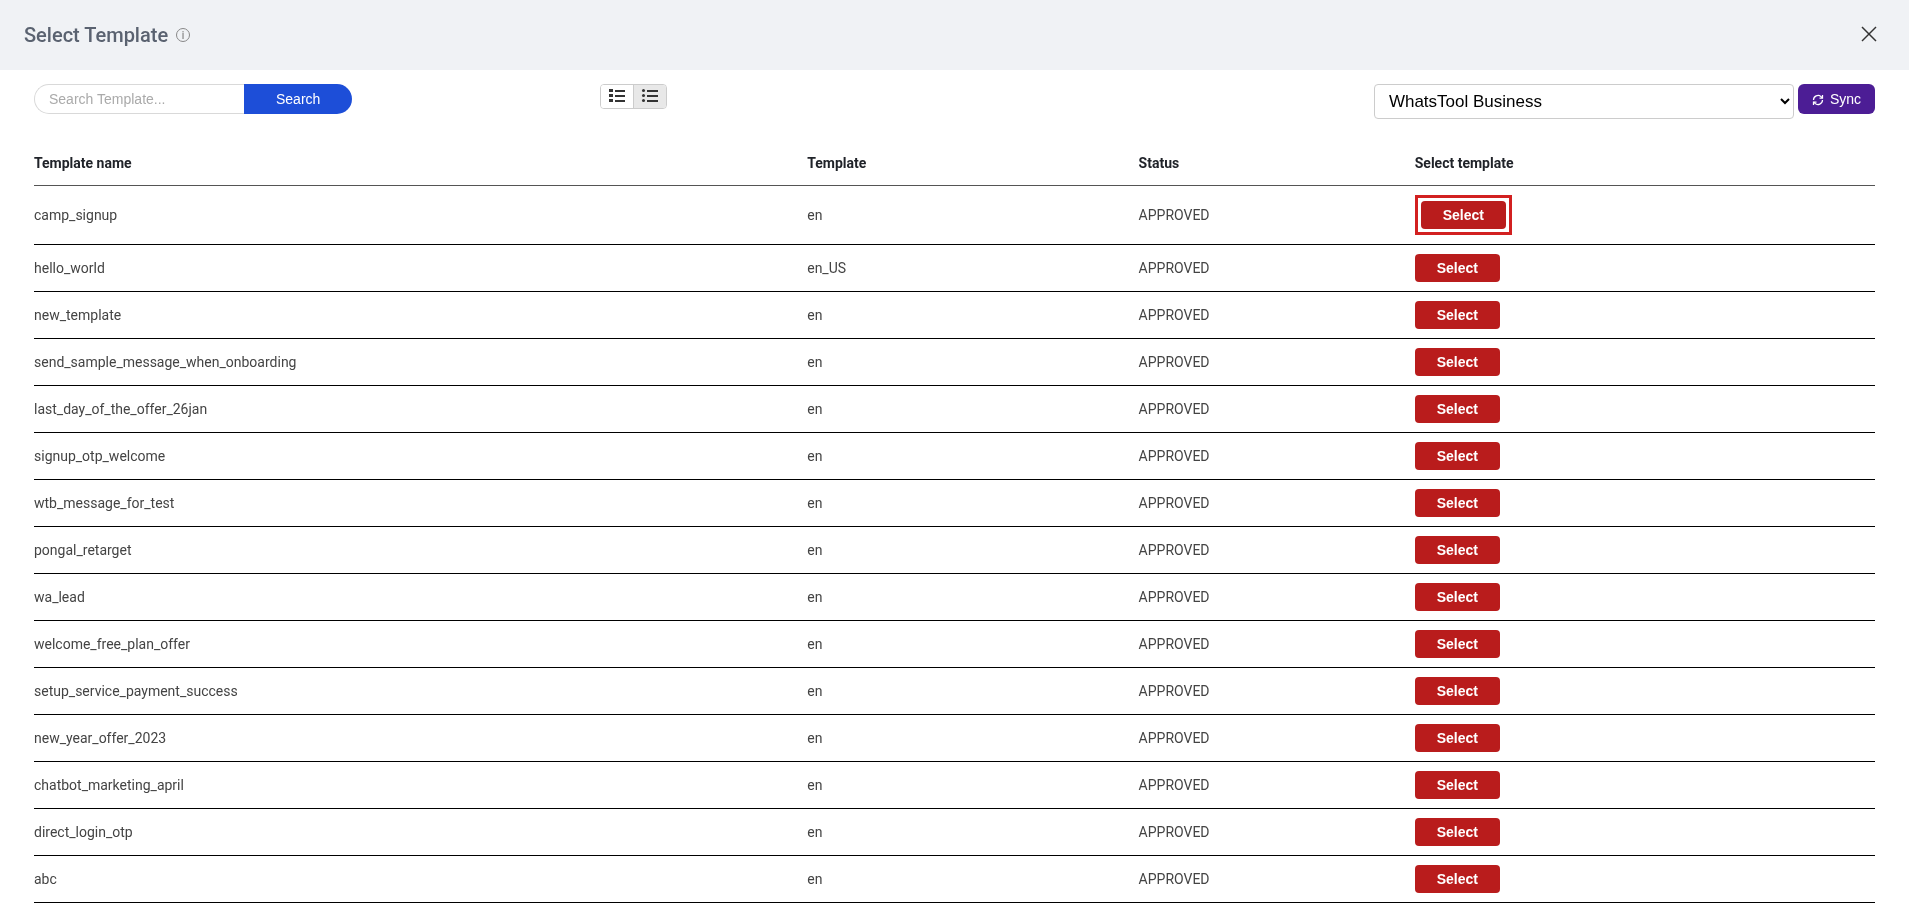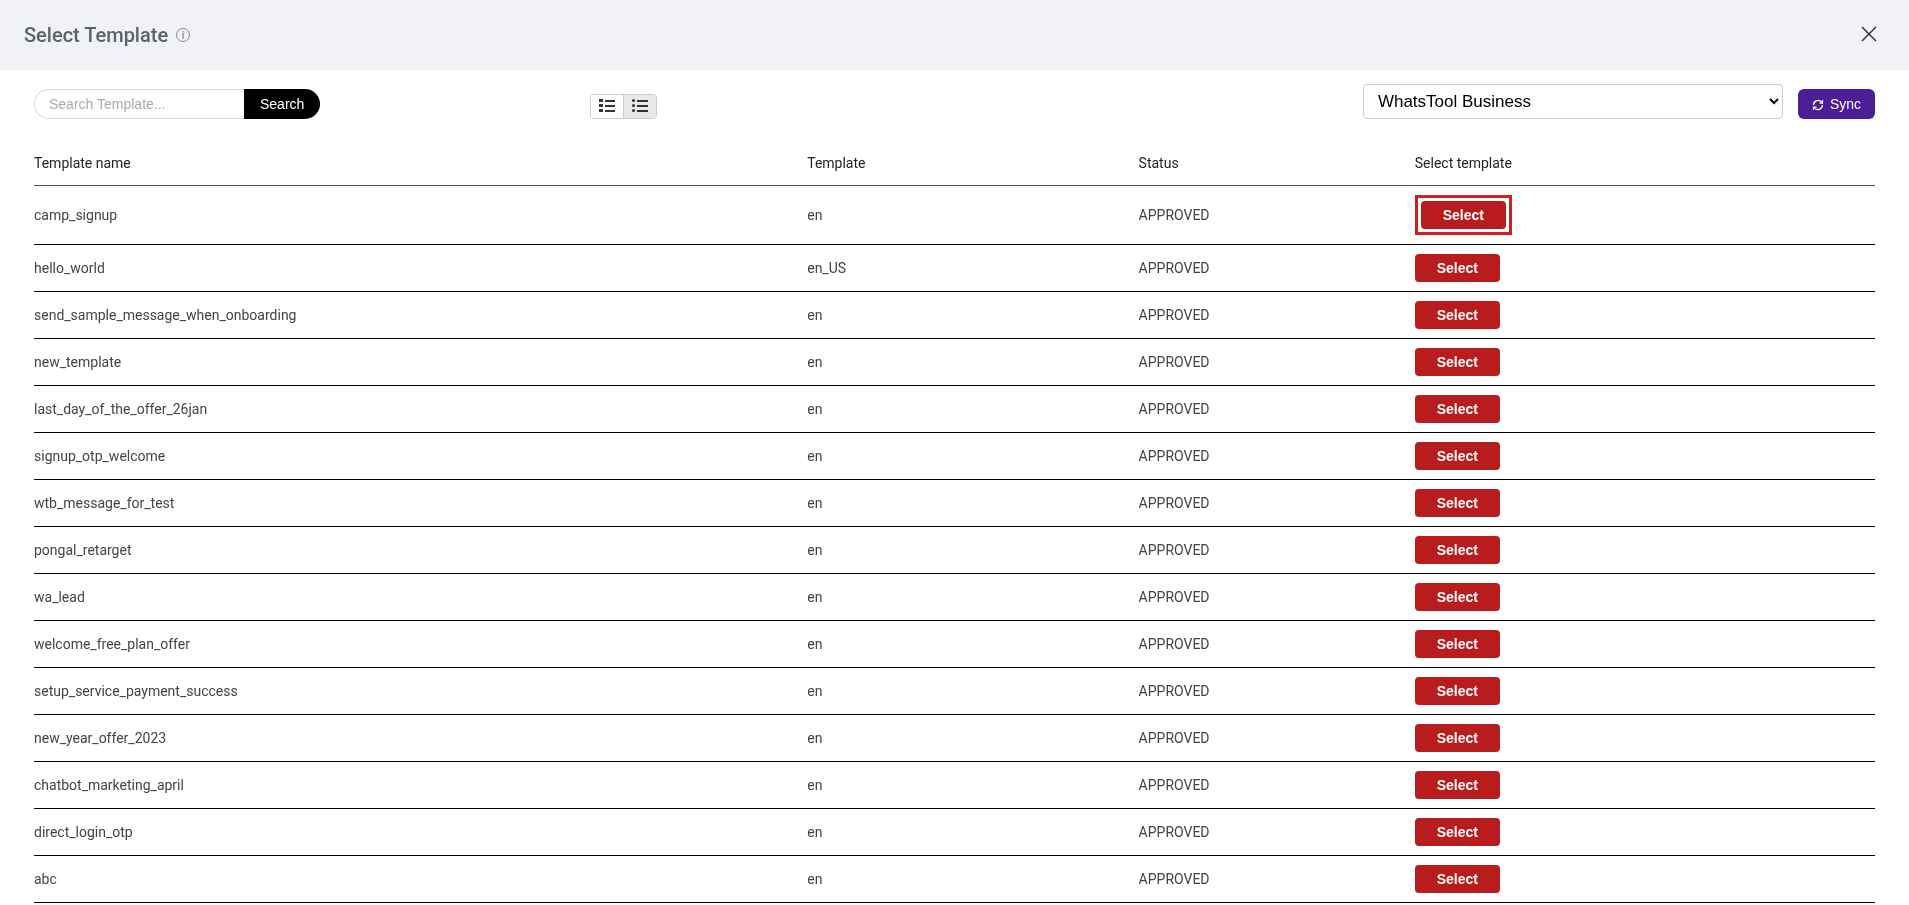--- a/index.html
+++ b/index.html
@@ -45,45 +45,45 @@
     color: #333;
     cursor: pointer;
     padding: 4px 8px;
   }
   .content {
     padding: 0 34px 24px 34px;
     background: #fff;
   }
   .toolbar {
     display: flex;
-    align-items: flex-end;
+    align-items: flex-start;
     padding: 14px 0;
-    gap: 15px;
+    gap: 4px;
   }
   .search-group {
     display: flex;
     align-items: stretch;
   }
   .search-input {
     border: 1px solid #d9d9d9;
     border-right: none;
     border-radius: 16px 0 0 16px;
     padding: 6px 14px;
     font-size: 14px;
     width: 210px;
     outline: none;
     color: #333;
   }
   .search-input::placeholder { color: #aaa; }
   .search-btn {
     border: none;
     border-radius: 0 16px 16px 0;
-    background: #000000;
+    background: #1d4ed8;
     color: #fff;
-    padding: 6px 16px;
+    padding: 6px 32px;
     font-size: 14px;
     cursor: pointer;
     font-weight: 500;
   }
   .spacer-left { flex: 0 0 240px; }
   .view-toggle {
     display: flex;
     border: 1px solid #ccc;
     border-radius: 4px;
     overflow: hidden;
@@ -127,21 +127,21 @@
     width: 12px; height: 12px;
   }
   table {
     width: 100%;
     border-collapse: collapse;
     margin-top: 8px;
   }
   thead th {
     text-align: left;
     font-size: 14px;
-    font-weight: 400;
+    font-weight: 700;
     color: #202329;
     padding: 14px 6px 14px 0;
     border-bottom: 1px solid #555;
   }
   tbody td {
     padding: 9px 6px 9px 0;
     font-size: 14px;
     color: #444;
     border-bottom: 1px solid #000000;
     vertical-align: middle;
@@ -287,27 +287,27 @@
             <td class="col-status">APPROVED</td>
             <td class="col-action"><span class="highlight-box"><button class="select-btn">Select</button></span></td>
           </tr>
           <tr>
             <td class="col-name">hello_world</td>
             <td class="col-lang">en_US</td>
             <td class="col-status">APPROVED</td>
             <td class="col-action"><button class="select-btn">Select</button></td>
           </tr>
           <tr>
+            <td class="col-name">new_template</td>
+            <td class="col-lang">en</td>
+            <td class="col-status">APPROVED</td>
+            <td class="col-action"><button class="select-btn">Select</button></td>
+          </tr>
+          <tr>
             <td class="col-name">send_sample_message_when_onboarding</td>
-            <td class="col-lang">en</td>
-            <td class="col-status">APPROVED</td>
-            <td class="col-action"><button class="select-btn">Select</button></td>
-          </tr>
-          <tr>
-            <td class="col-name">new_template</td>
             <td class="col-lang">en</td>
             <td class="col-status">APPROVED</td>
             <td class="col-action"><button class="select-btn">Select</button></td>
           </tr>
           <tr>
             <td class="col-name">last_day_of_the_offer_26jan</td>
             <td class="col-lang">en</td>
             <td class="col-status">APPROVED</td>
             <td class="col-action"><button class="select-btn">Select</button></td>
           </tr>

